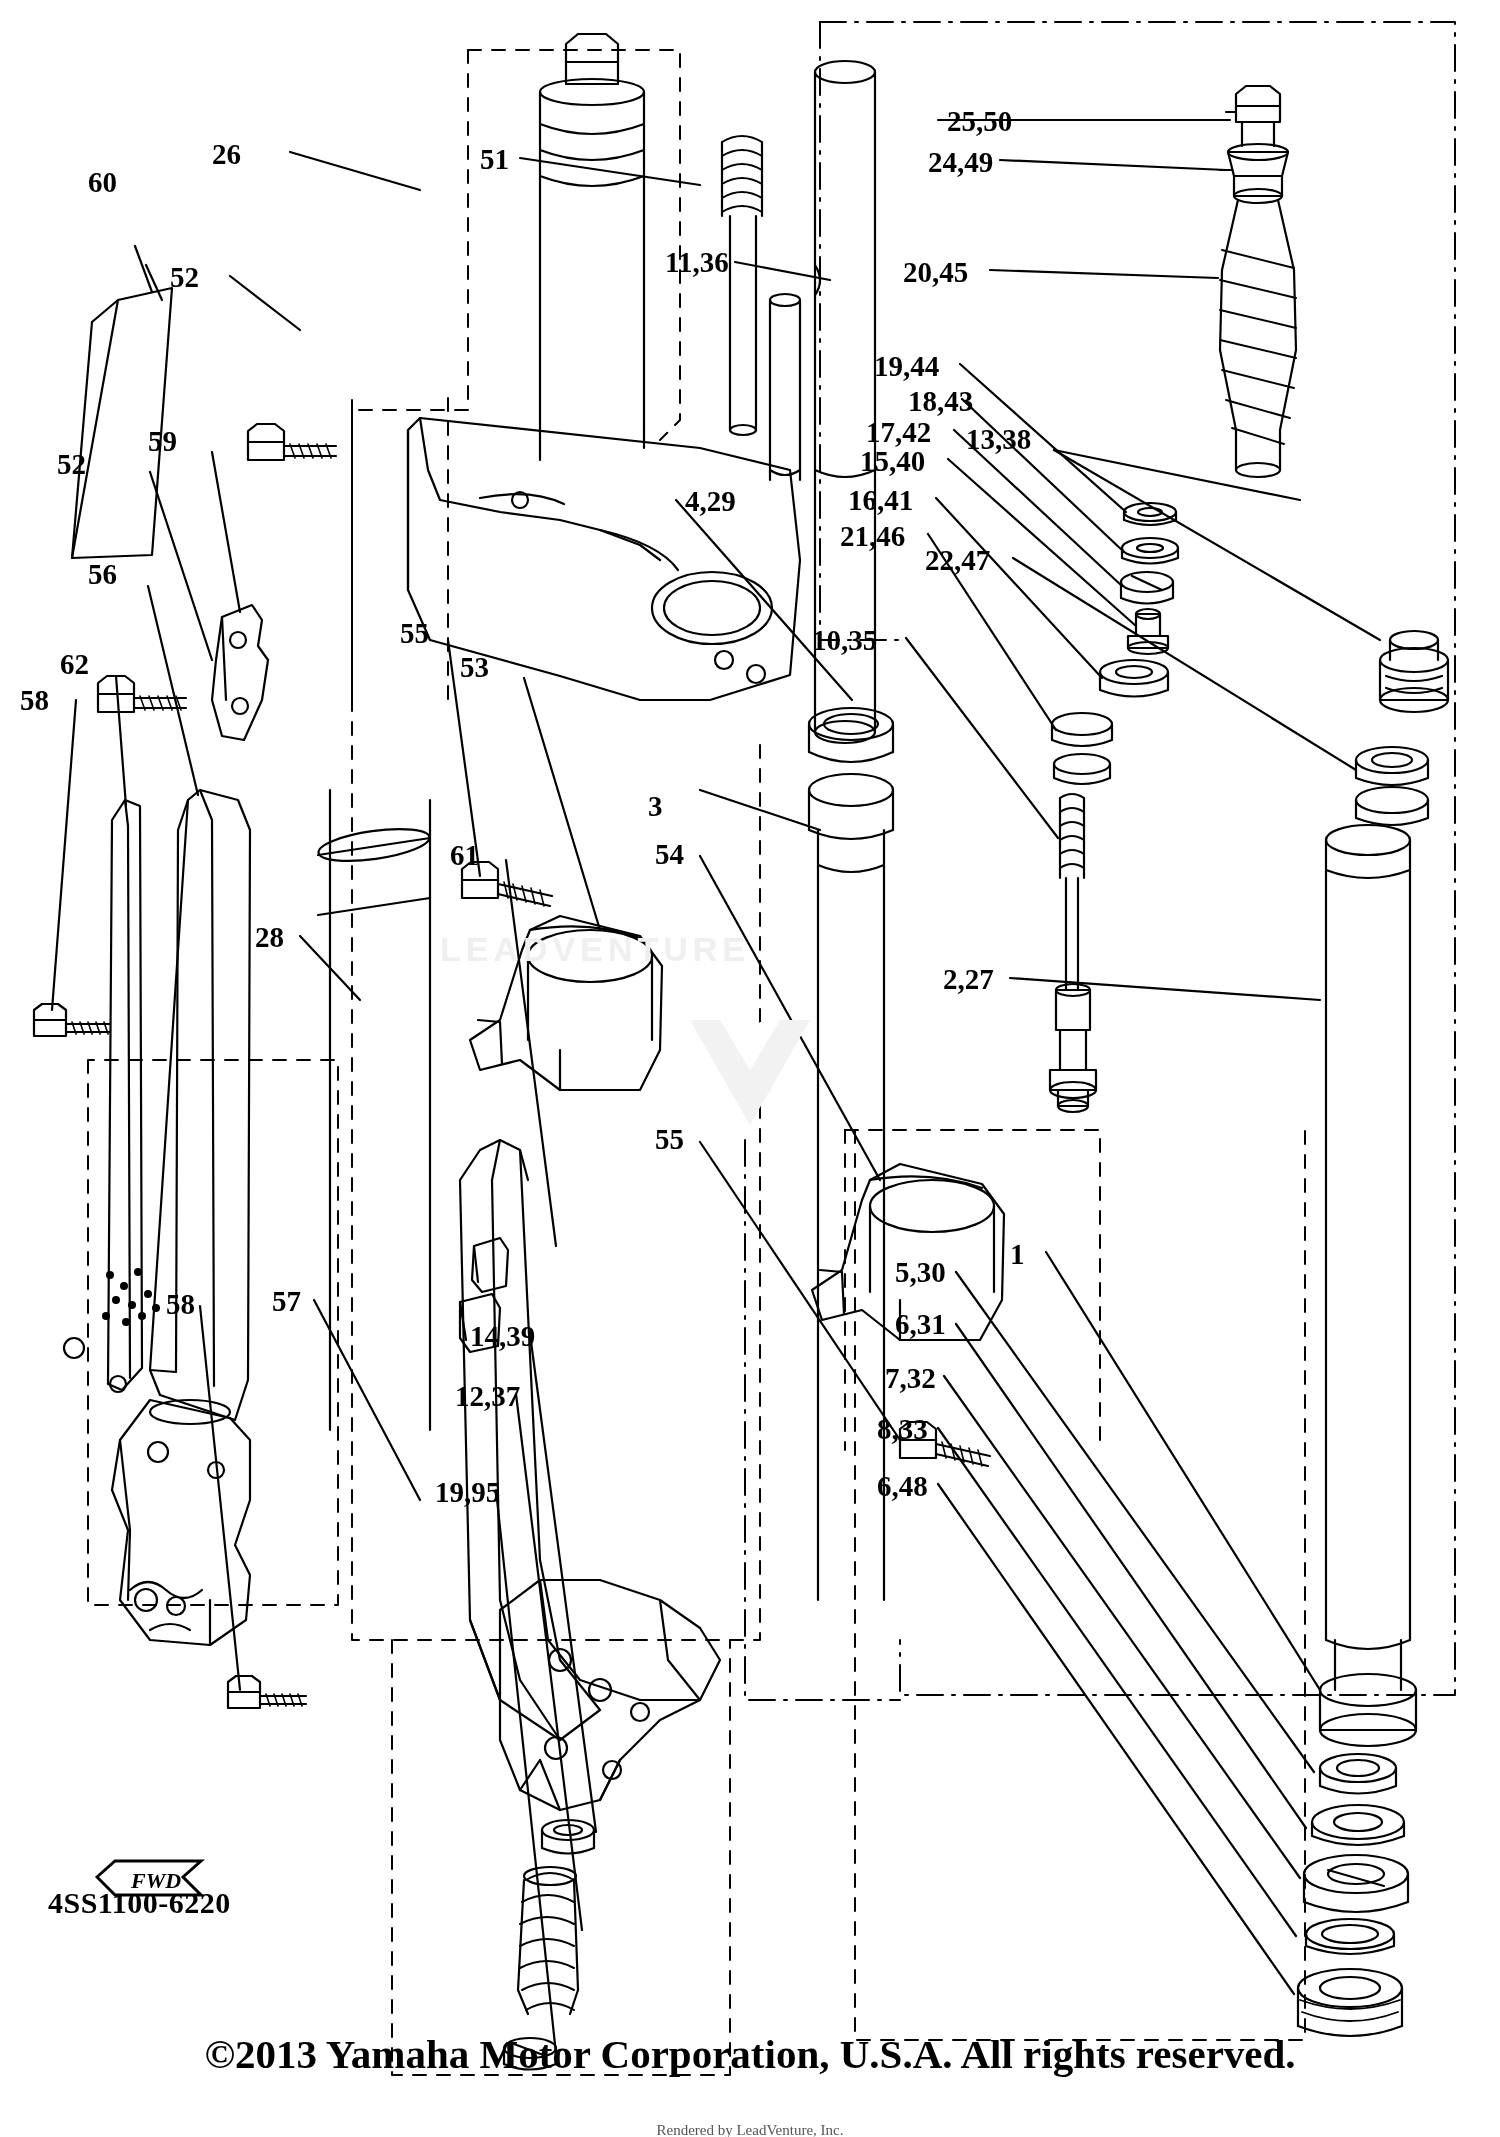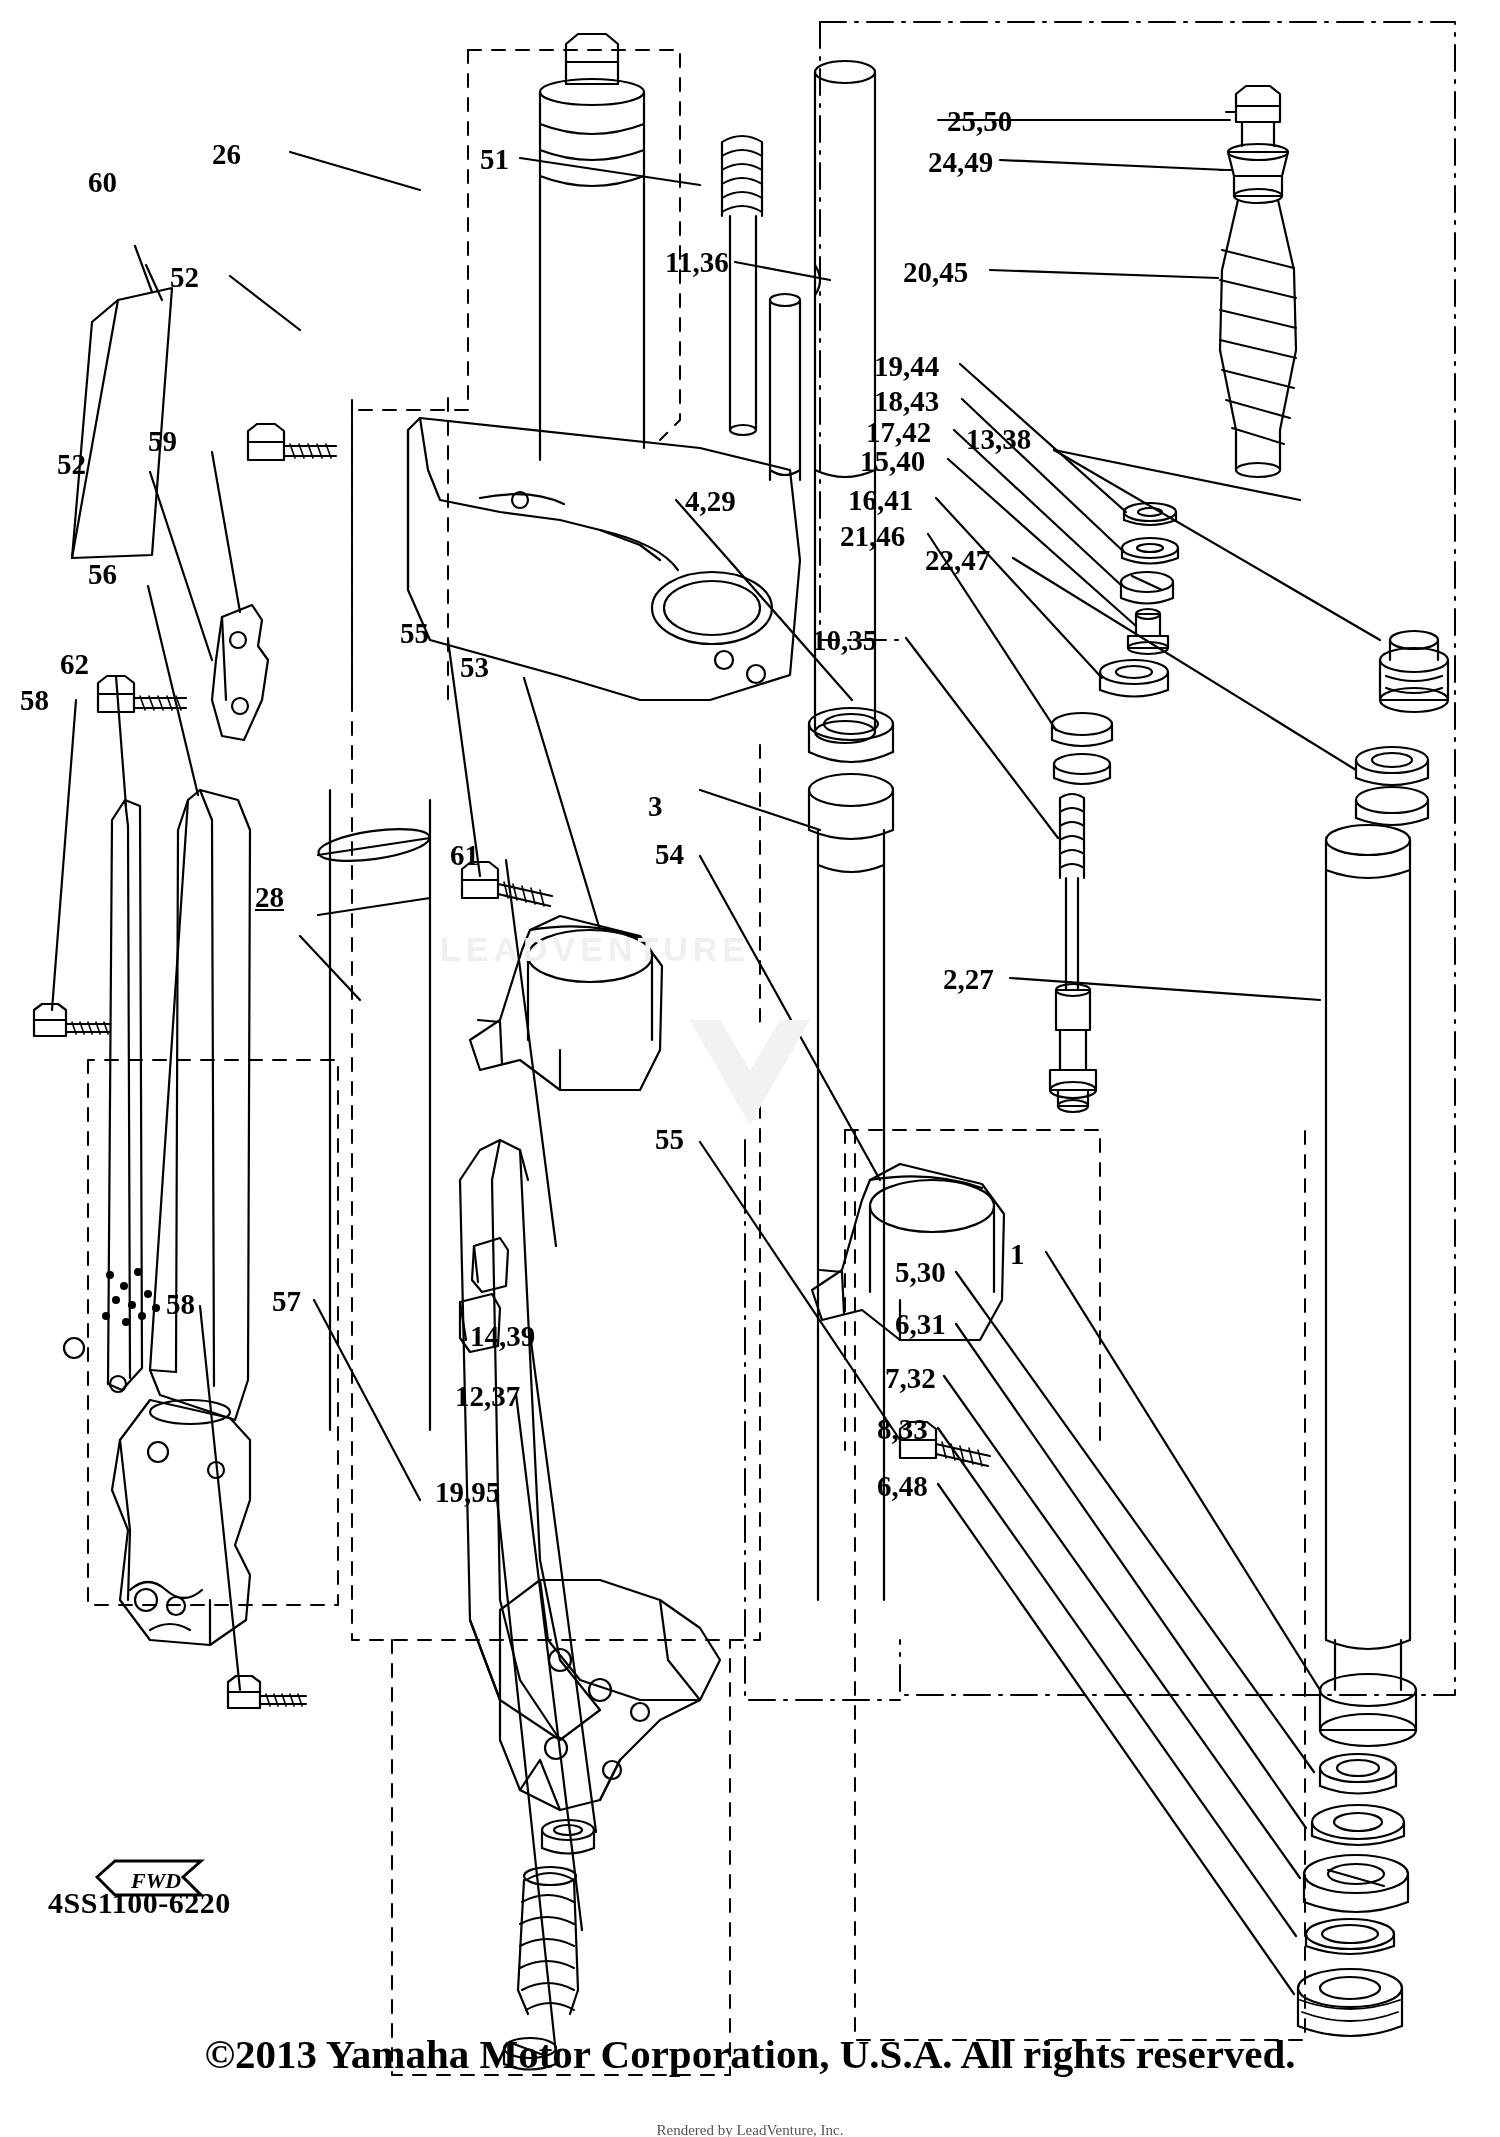--- a/index.html
+++ b/index.html
@@ -616,40 +616,40 @@
 
   <div class="callout" id="c60" style="left:88px;  top:168px;">60</div>
   <div class="callout" id="c26" style="left:212px; top:140px;">26</div>
   <div class="callout" id="c51" style="left:480px; top:145px;">51</div>
   <div class="callout" id="c11_36" style="left:665px; top:248px;">11,36</div>
   <div class="callout" id="c25_50" style="left:947px; top:107px;">25,50</div>
   <div class="callout" id="c24_49" style="left:928px; top:148px;">24,49</div>
   <div class="callout" id="c20_45" style="left:903px; top:258px;">20,45</div>
   <div class="callout" id="c52a" style="left:170px; top:263px;">52</div>
   <div class="callout" id="c19_44" style="left:874px; top:352px;">19,44</div>
-  <div class="callout" id="c18_43" style="left:874px; top:387px;">18,43</div>
+  <div class="callout" id="c18_43" style="left:874px; top:387px;padding-left:34px;">18,43</div>
   <div class="callout" id="c17_42" style="left:866px; top:418px;">17,42</div>
   <div class="callout" id="c15_40" style="left:860px; top:447px;">15,40</div>
   <div class="callout" id="c13_38" style="left:966px; top:425px;">13,38</div>
   <div class="callout" id="c16_41" style="left:848px; top:486px;">16,41</div>
   <div class="callout" id="c59" style="left:148px; top:427px;">59</div>
   <div class="callout" id="c52b" style="left:57px;  top:450px;">52</div>
   <div class="callout" id="c4_29" style="left:685px; top:487px;">4,29</div>
   <div class="callout" id="c21_46" style="left:840px; top:522px;">21,46</div>
   <div class="callout" id="c22_47" style="left:925px; top:546px;">22,47</div>
   <div class="callout" id="c56" style="left:88px;  top:560px;">56</div>
   <div class="callout" id="c10_35" style="left:812px; top:626px;">10,35</div>
   <div class="callout" id="c62" style="left:60px;  top:650px;">62</div>
   <div class="callout" id="c55a" style="left:400px; top:619px;">55</div>
   <div class="callout" id="c53" style="left:460px; top:653px;">53</div>
   <div class="callout" id="c58a" style="left:20px;  top:686px;">58</div>
   <div class="callout" id="c3" style="left:648px; top:792px;">3</div>
   <div class="callout" id="c61" style="left:450px; top:841px;">61</div>
   <div class="callout" id="c54" style="left:655px; top:840px;">54</div>
-  <div class="callout" id="c28" style="left:255px; top:883px;text-decoration:underline;">28</div>
+  <div class="callout" id="c28" style="left:255px; top:923px;">28</div>
   <div class="callout" id="c2_27" style="left:943px; top:965px;">2,27</div>
   <div class="callout" id="c55b" style="left:655px; top:1125px;">55</div>
   <div class="callout" id="c1" style="left:1010px;top:1240px;">1</div>
   <div class="callout" id="c58b" style="left:166px; top:1290px;">58</div>
   <div class="callout" id="c57" style="left:272px; top:1287px;">57</div>
   <div class="callout" id="c5_30" style="left:895px; top:1258px;">5,30</div>
   <div class="callout" id="c6_31" style="left:895px; top:1310px;">6,31</div>
   <div class="callout" id="c7_32" style="left:885px; top:1364px;">7,32</div>
   <div class="callout" id="c14_39" style="left:470px; top:1322px;">14,39</div>
   <div class="callout" id="c8_33" style="left:877px; top:1415px;">8,33</div>

